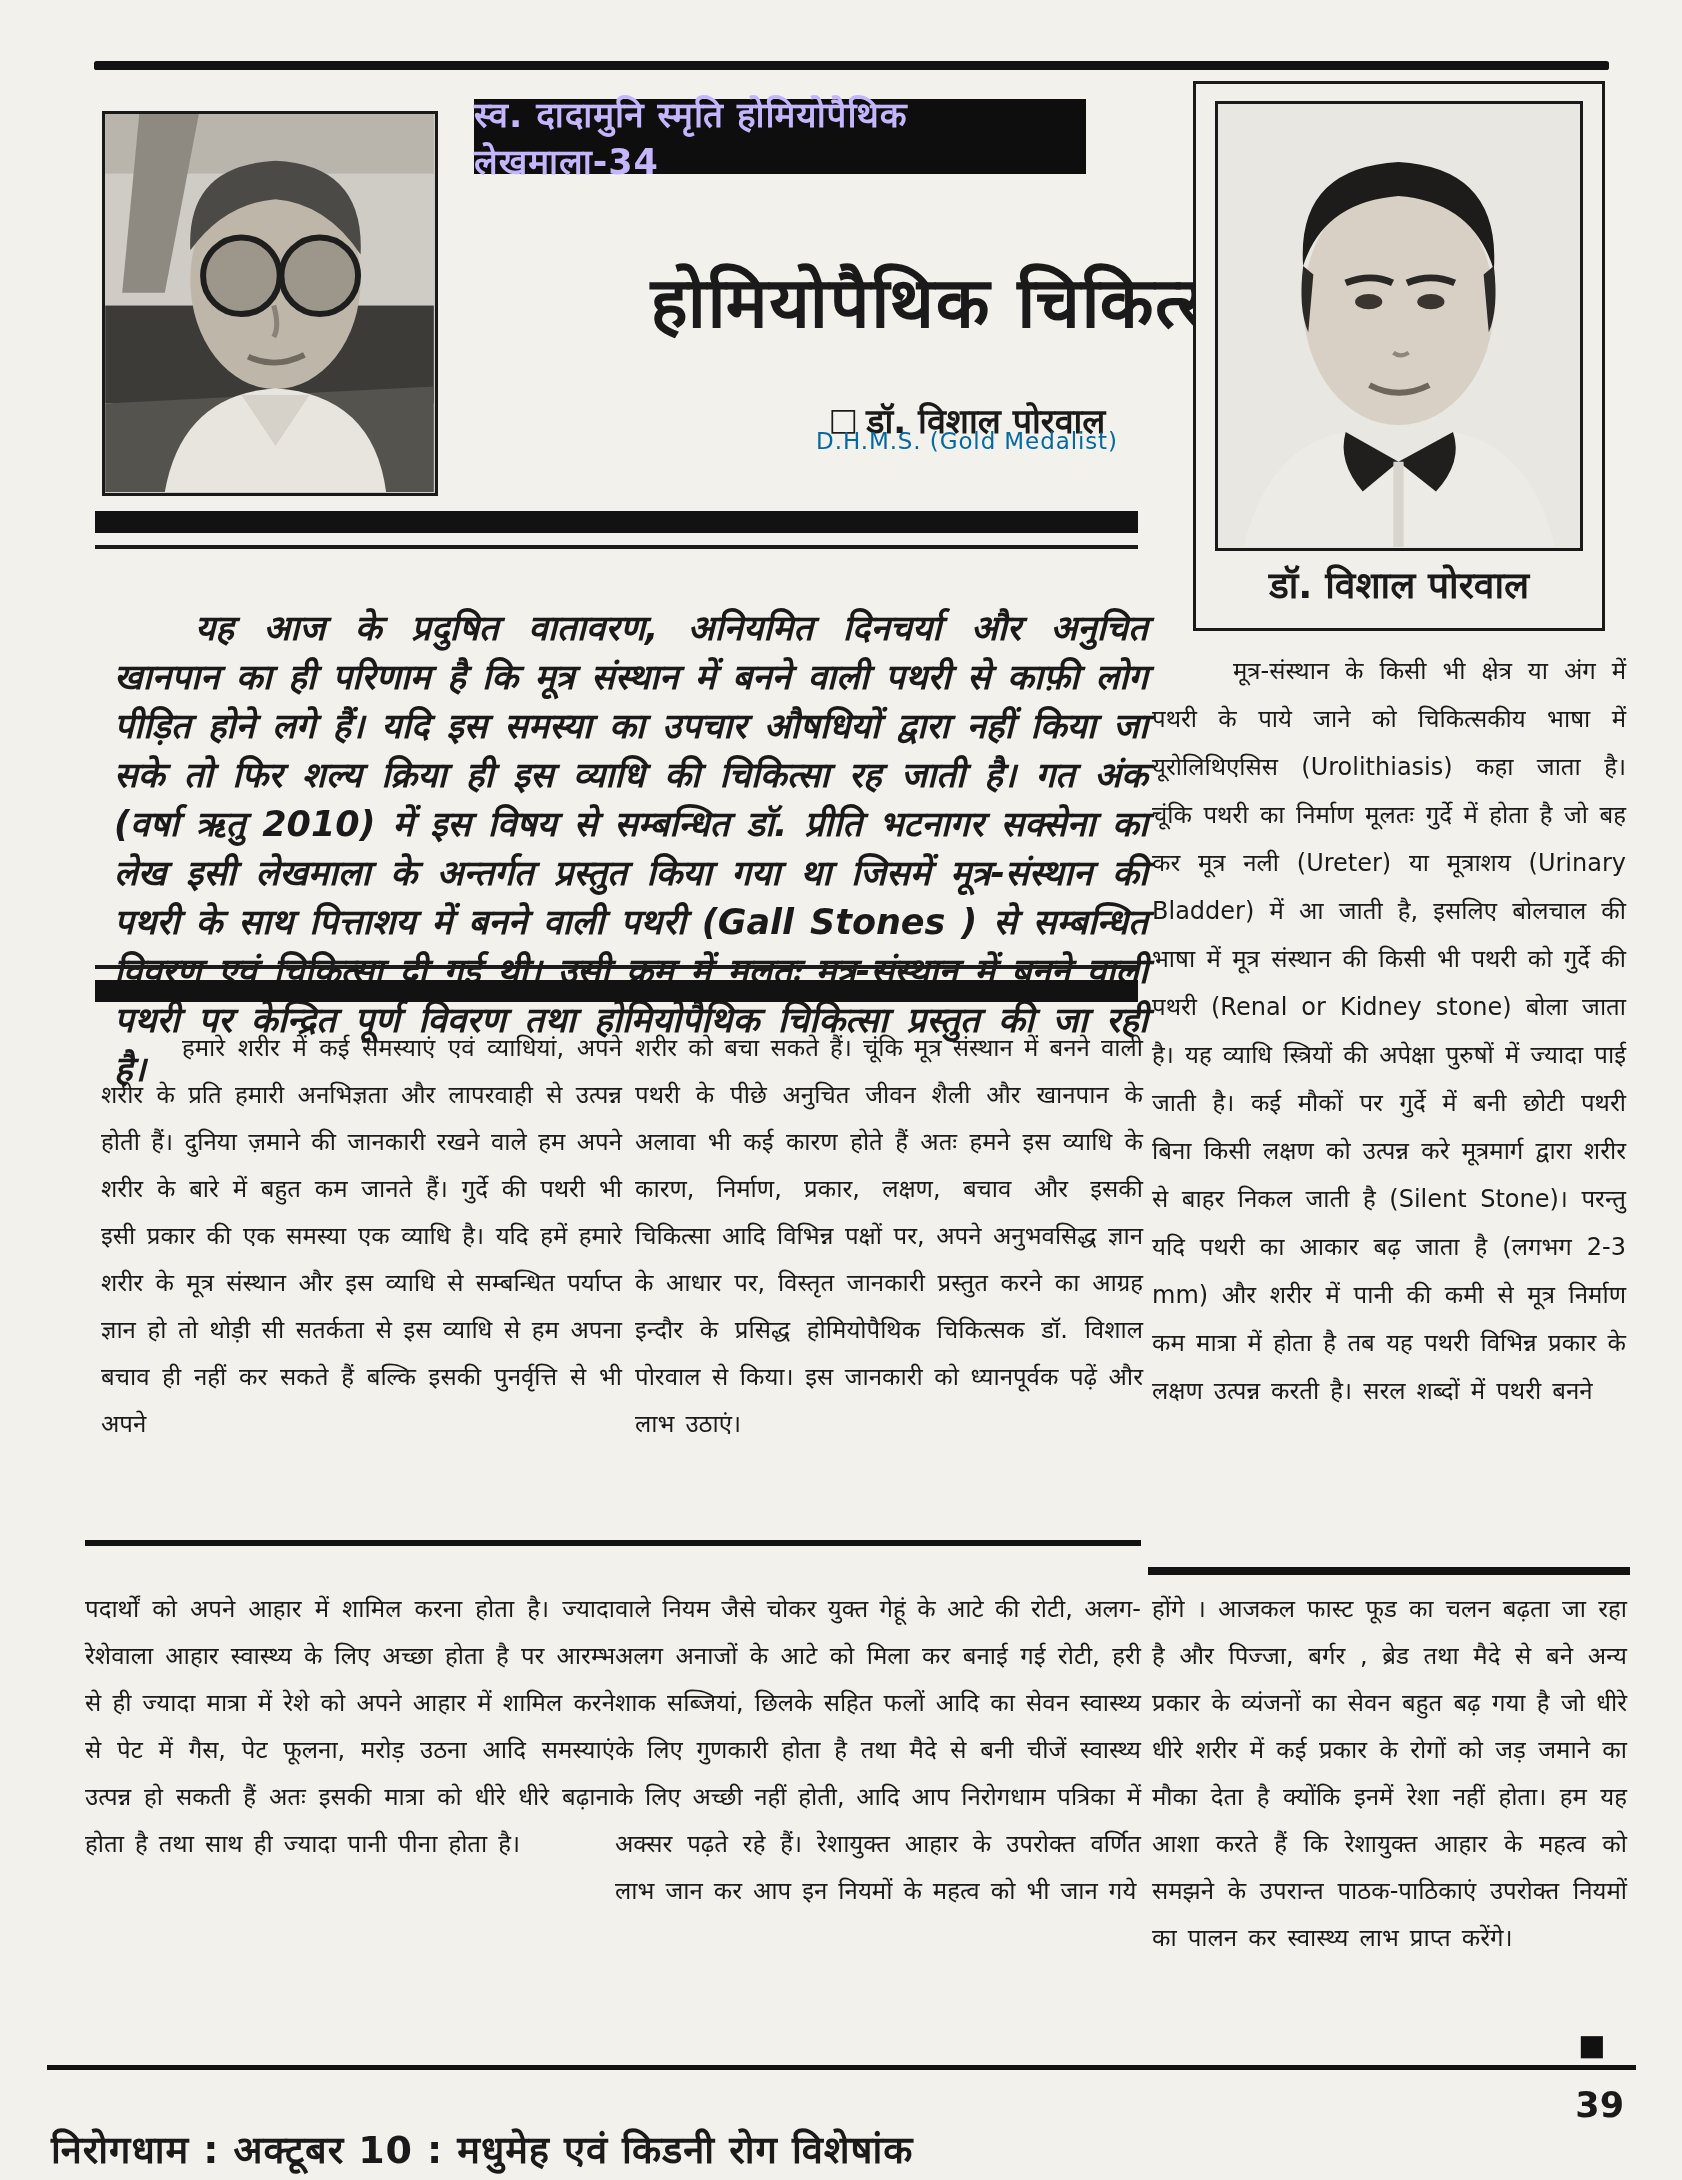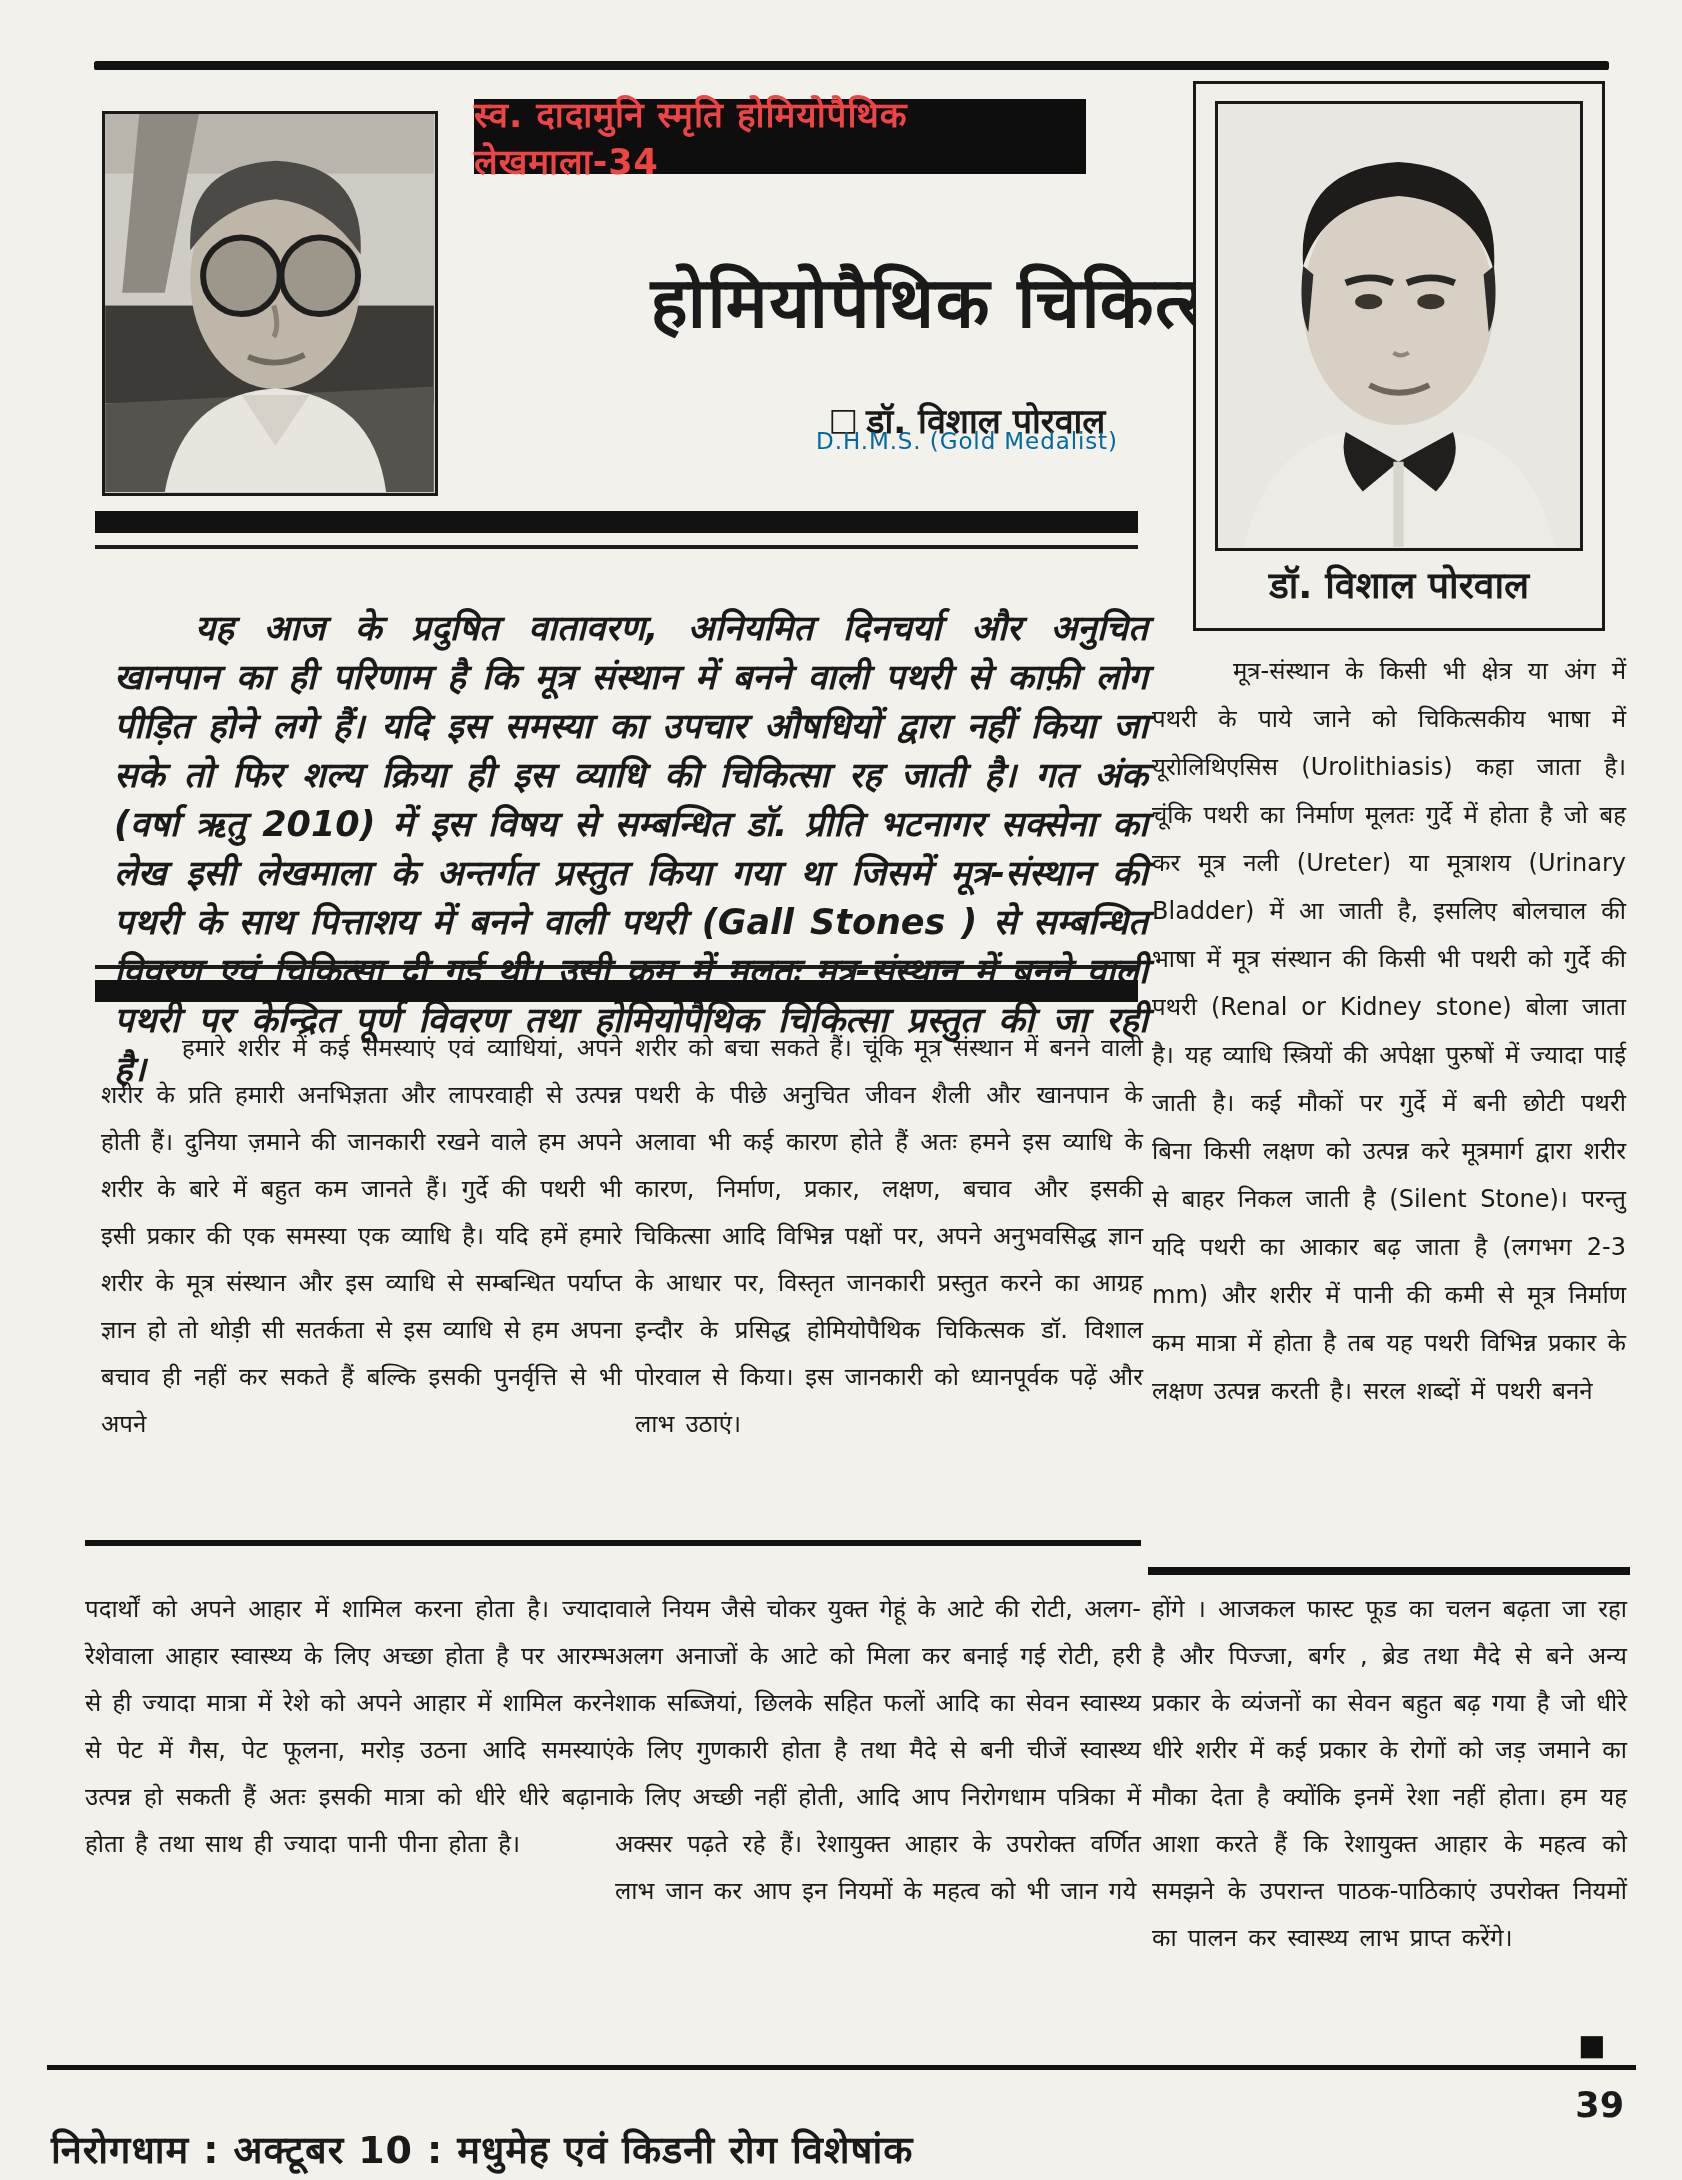--- a/index.html
+++ b/index.html
@@ -11,21 +11,21 @@
   .rule{position:absolute;background:#121212;}
   .rule-thin{position:absolute;background:#1c1c1c;}
   
   .top-rule{left:94px;top:61px;width:1515px;height:9.4px;border-radius:2.6px;}
   .left-photo{
     position:absolute;left:102px;top:111px;width:336px;height:385px;
     border:3.4px solid #1a1a1a;background:#cfccc5;box-sizing:border-box;overflow:hidden;
   }
   .series-banner{
     position:absolute;left:474px;top:99px;width:612px;height:75px;
-    background:#0e0e0e;color:#ef4444;display:flex;align-items:center;justify-content:center;
+    background:#0e0e0e;color:#c4b5fd;display:flex;align-items:center;justify-content:center;
     font-weight:bold;font-size:35px;letter-spacing:0.9px;
   }
   .kicker{
     position:absolute;left:511px;top:194px;width:801px;
     text-align:center;font-size:43px;font-weight:bold;letter-spacing:0.9px;
   }
   .main-title{
     position:absolute;left:392px;top:252px;width:852px;
     text-align:right;font-size:70px;font-weight:bold;letter-spacing:1.7px;
   }

